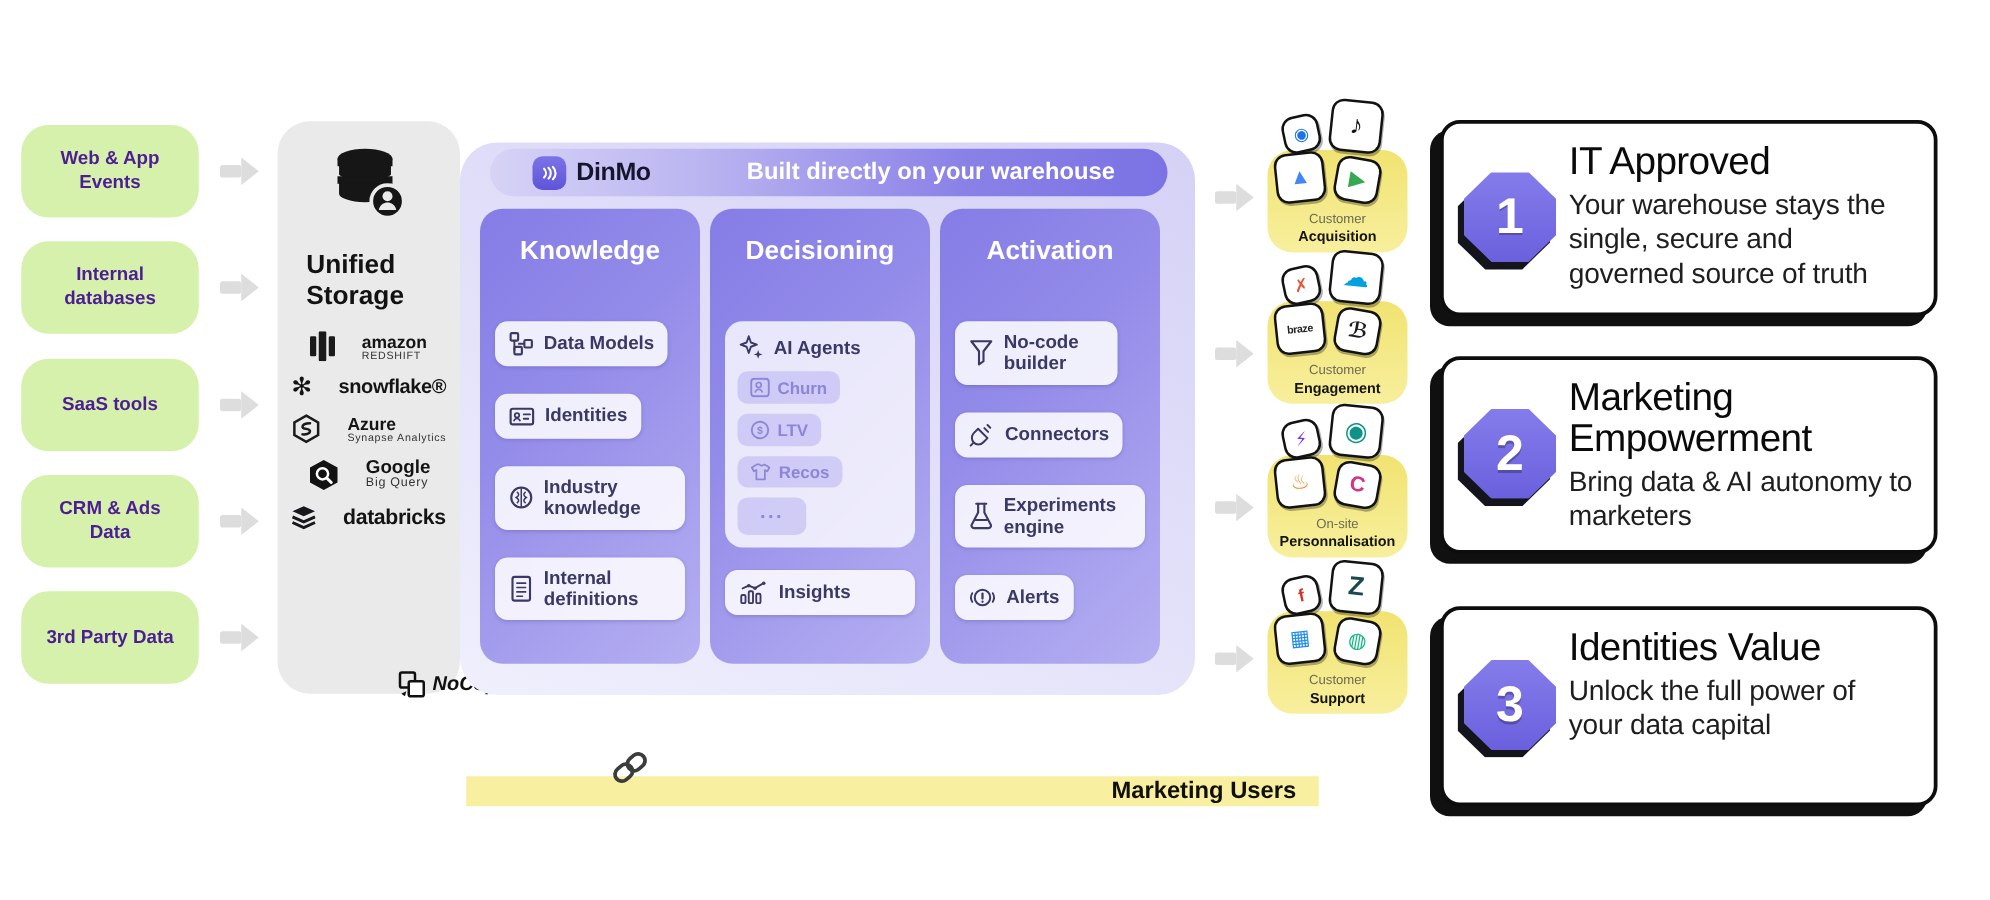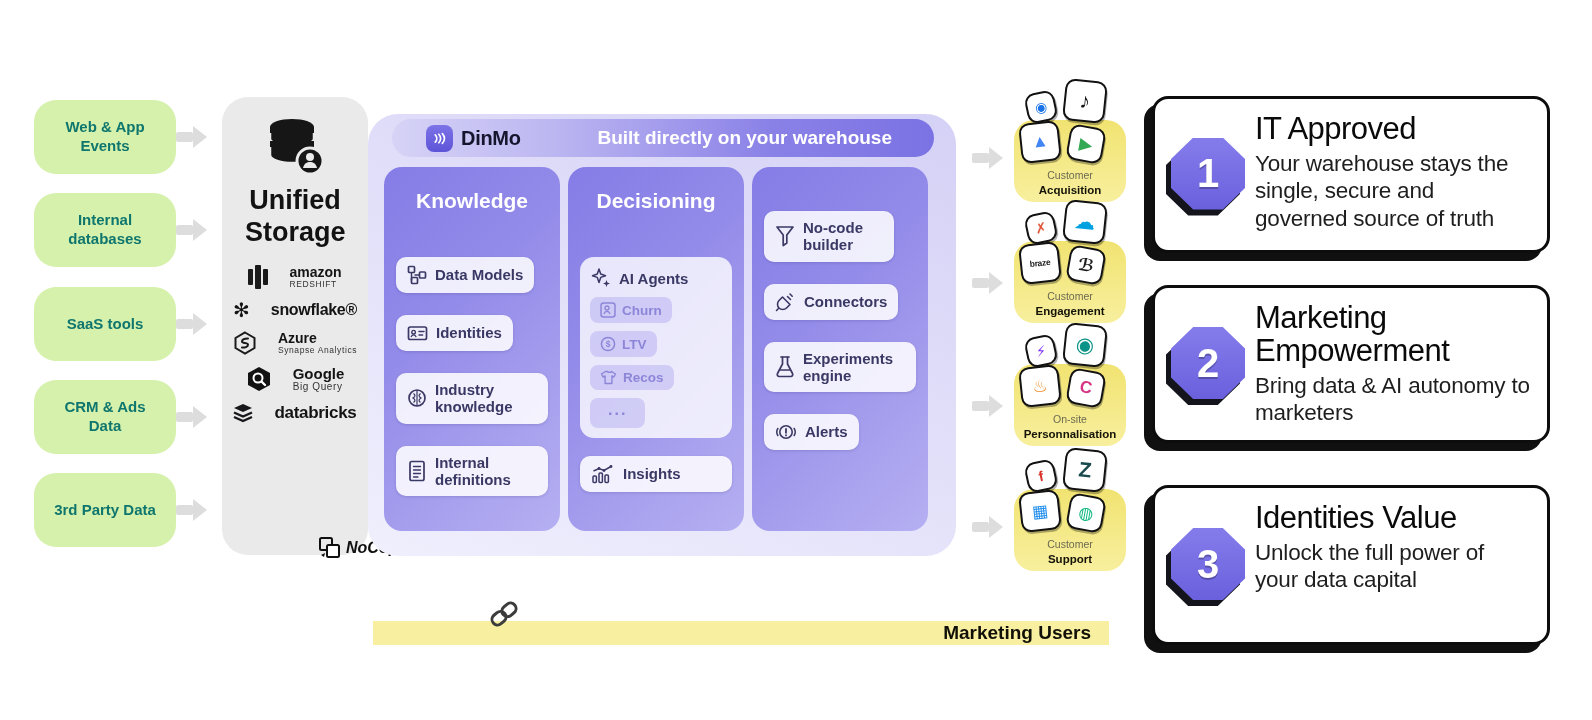--- a/index.html
+++ b/index.html
@@ -1,34 +1,34 @@
 <!DOCTYPE html>
 <html><head>
 <meta charset="utf-8">
 <style>
   * { margin:0; padding:0; box-sizing:border-box; }
   html,body { background:#ffffff; }
   body { font-family:"Liberation Sans","DejaVu Sans",sans-serif; }
   .canvas { position:relative; width:1592px; height:720px; background:#ffffff; overflow:hidden; }
 
   
-  .src-box { position:absolute; left:34px; width:142px; min-height:74px; background:#d6f1ac;
+  .src-box { position:absolute; left:17px; width:142px; min-height:74px; background:#d6f1ac;
     border-radius:22px; display:flex; align-items:center; justify-content:center; text-align:center;
-    font-weight:bold; font-size:15px; color:#0f766e; padding:8px 14px; line-height:1.25; }
+    font-weight:bold; font-size:15px; color:#4c1d95; padding:8px 14px; line-height:1.25; }
 
   
   .flow-arrow { position:absolute; width:34px; height:22px; }
   .flow-arrow::before { content:""; position:absolute; left:0; top:6px; width:17px; height:10px; background:#dddddd; border-radius:2px; }
   .flow-arrow::after  { content:""; position:absolute; left:17px; top:0; width:0; height:0;
     border-top:11px solid transparent; border-bottom:11px solid transparent; border-left:14px solid #dddddd; }
 
   
   .storage { position:absolute; left:222px; top:97px; width:146px; height:458px; background:#eaeaea;
     border-radius:26px; display:flex; flex-direction:column; align-items:center; padding-top:20px; }
-  .storage-title { font-size:27px; font-weight:bold; color:#121212; text-align:center; line-height:1.2; margin:5px 0 16px; width:100px; }
+  .storage-title { font-size:21px; font-weight:bold; color:#121212; text-align:left; line-height:1.2; margin:20px 0 16px; width:100px; }
   .wh-row { display:flex; align-items:center; justify-content:center; gap:21px; margin-bottom:11px; color:#141414; }
   .wh-text { display:flex; flex-direction:column; line-height:1.05; }
   .wh-l1 { font-size:14px; font-weight:bold; }
   .wh-l2 { font-size:8.5px; letter-spacing:.6px; color:#333; }
   .wh-single { font-size:16px; font-weight:bold; letter-spacing:-.3px; }
   .snow-glyph { font-size:20px; font-weight:bold; line-height:1; }
 
   .nocopy { position:absolute; left:318px; top:536px; display:flex; align-items:center; gap:5px; }
   .nocopy-label { font-size:16px; font-weight:bold; font-style:italic; color:#101010; }
 
@@ -87,21 +87,21 @@
     clip-path:polygon(30% 0,70% 0,100% 30%,100% 70%,70% 100%,30% 100%,0 70%,0 30%);
     display:flex; align-items:center; justify-content:center; }
   .badge-num { color:#ffffff; font-size:40px; font-weight:bold; text-shadow:0 2px 0 rgba(0,0,0,.25); }
   .benefit-title { font-size:31px; font-weight:normal; color:#0a0a0a; line-height:1.06; letter-spacing:-.5px; margin-bottom:4px; }
   .benefit-body { font-size:22.5px; color:#1e1e1e; line-height:1.22; letter-spacing:-.2px; }
 
   
   .tech-bar { position:absolute; left:27px; top:592px; width:606px; height:22px; background:#e7f6d8;
     display:flex; align-items:center; padding-left:13px; }
   .tech-label { font-size:19px; font-weight:bold; color:#101810; white-space:nowrap; }
-  .mkt-bar { position:absolute; left:373px; top:621px; width:736px; height:24px; background:#f9efa0;
+  .mkt-bar { position:absolute; left:373px; top:621px; width:682px; height:24px; background:#f9efa0;
     display:flex; align-items:center; justify-content:flex-end; padding-right:18px; }
   .mkt-label { font-size:19px; font-weight:bold; color:#101008; white-space:nowrap; }
   .link-icon { position:absolute; left:486px; top:596px; }
 </style>
 </head>
 <body>
 
 <div class="canvas">
 
   <div class="src-box" style="top:100px">Web &amp; App Events</div>
@@ -282,20 +282,21 @@
         <path d="M2.5 7 8 4.5 13 6.5 20 2.5" fill="none" stroke="#3a3864" stroke-width="1.5"></path>
         <circle cx="8" cy="4.5" r="1.4" fill="#3a3864"></circle>
           <circle cx="13" cy="6.5" r="1.4" fill="#3a3864"></circle>
           <circle cx="20" cy="2.5" r="1.4" fill="#3a3864"></circle>
       </svg>
       <span>Insights</span>
     </div>
   </div>
 
   <div class="col col-a">
+    <div class="col-title">Activation</div>
     <div class="col-items">
       <div class="p-card" style="max-width:130px">
         <svg width="20" height="22" viewBox="0 0 20 22">
           <path d="M2 2h16l-6.2 8v8l-3.6 2.5V10Z" fill="none" stroke="#3a3864" stroke-width="1.7" stroke-linejoin="round"></path>
         </svg>
         <span>No-code builder</span>
       </div>
       <div class="p-card">
         <svg width="21" height="20" viewBox="0 0 21 20">
           <path d="M4 16c-2-2-2-5.5 0-7.5L7.5 5 15 12.5 11.5 16c-2 2-5.5 2-7.5 0Z" fill="none" stroke="#3a3864" stroke-width="1.6" stroke-linejoin="round"></path>

